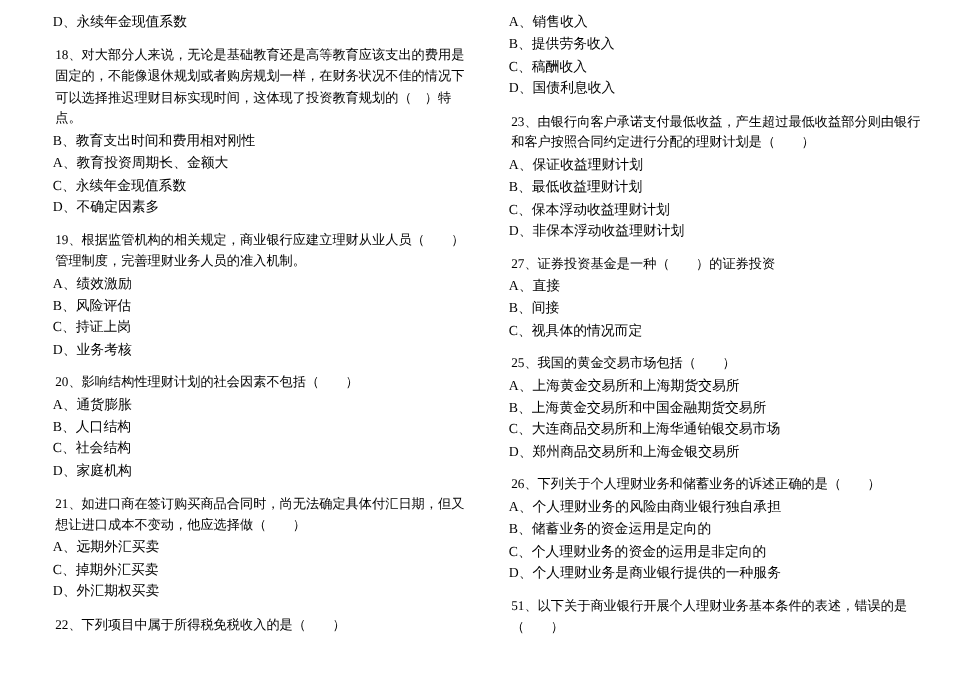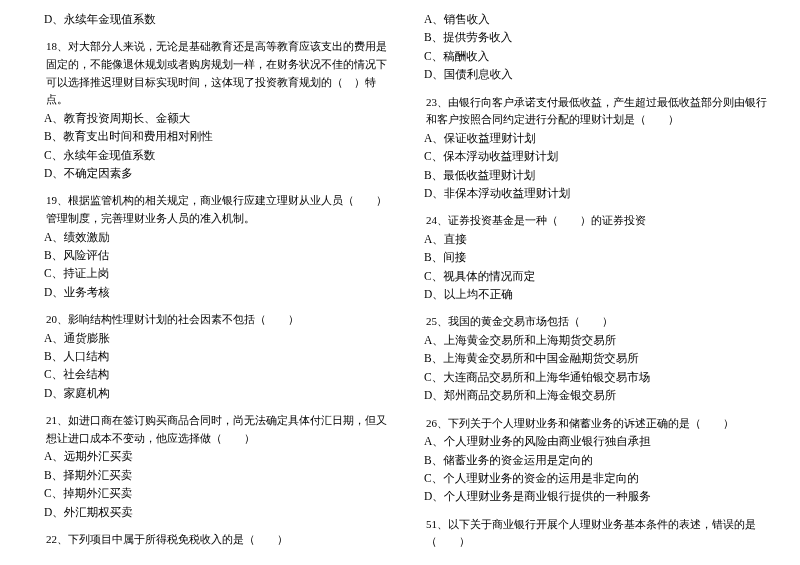--- a/index.html
+++ b/index.html
@@ -55,22 +55,22 @@
   <div class="columns">
 
     <div class="column">
 
       <div class="question">
         <div class="option">D、永续年金现值系数</div>
       </div>
 
       <div class="question">
         <div class="question-text">18、对大部分人来说，无论是基础教育还是高等教育应该支出的费用是固定的，不能像退休规划或者购房规划一样，在财务状况不佳的情况下可以选择推迟理财目标实现时间，这体现了投资教育规划的（　）特点。</div>
+        <div class="option">B、教育支出时间和费用相对刚性</div>
         <div class="option">A、教育投资周期长、金额大</div>
-        <div class="option">B、教育支出时间和费用相对刚性</div>
         <div class="option">C、永续年金现值系数</div>
         <div class="option">D、不确定因素多</div>
       </div>
 
       <div class="question">
         <div class="question-text">19、根据监管机构的相关规定，商业银行应建立理财从业人员（　　）管理制度，完善理财业务人员的准入机制。</div>
         <div class="option">A、绩效激励</div>
         <div class="option">B、风险评估</div>
         <div class="option">C、持证上岗</div>
         <div class="option">D、业务考核</div>
@@ -80,21 +80,20 @@
         <div class="question-text">20、影响结构性理财计划的社会因素不包括（　　）</div>
         <div class="option">A、通货膨胀</div>
         <div class="option">B、人口结构</div>
         <div class="option">C、社会结构</div>
         <div class="option">D、家庭机构</div>
       </div>
 
       <div class="question">
         <div class="question-text">21、如进口商在签订购买商品合同时，尚无法确定具体付汇日期，但又想让进口成本不变动，他应选择做（　　）</div>
         <div class="option">A、远期外汇买卖</div>
-        <div class="option">B、择期外汇买卖</div>
         <div class="option">C、掉期外汇买卖</div>
         <div class="option">D、外汇期权买卖</div>
       </div>
 
       <div class="question">
         <div class="question-text">22、下列项目中属于所得税免税收入的是（　　）</div>
       </div>
 
     </div>
 
@@ -103,31 +102,30 @@
       <div class="question">
         <div class="option">A、销售收入</div>
         <div class="option">B、提供劳务收入</div>
         <div class="option">C、稿酬收入</div>
         <div class="option">D、国债利息收入</div>
       </div>
 
       <div class="question">
         <div class="question-text">23、由银行向客户承诺支付最低收益，产生超过最低收益部分则由银行和客户按照合同约定进行分配的理财计划是（　　）</div>
         <div class="option">A、保证收益理财计划</div>
+        <div class="option">B、最低收益理财计划</div>
         <div class="option">C、保本浮动收益理财计划</div>
-        <div class="option">B、最低收益理财计划</div>
         <div class="option">D、非保本浮动收益理财计划</div>
       </div>
 
       <div class="question">
-        <div class="question-text">24、证券投资基金是一种（　　）的证券投资</div>
+        <div class="question-text">27、证券投资基金是一种（　　）的证券投资</div>
         <div class="option">A、直接</div>
         <div class="option">B、间接</div>
         <div class="option">C、视具体的情况而定</div>
-        <div class="option">D、以上均不正确</div>
       </div>
 
       <div class="question">
         <div class="question-text">25、我国的黄金交易市场包括（　　）</div>
         <div class="option">A、上海黄金交易所和上海期货交易所</div>
         <div class="option">B、上海黄金交易所和中国金融期货交易所</div>
         <div class="option">C、大连商品交易所和上海华通铂银交易市场</div>
         <div class="option">D、郑州商品交易所和上海金银交易所</div>
       </div>
 

